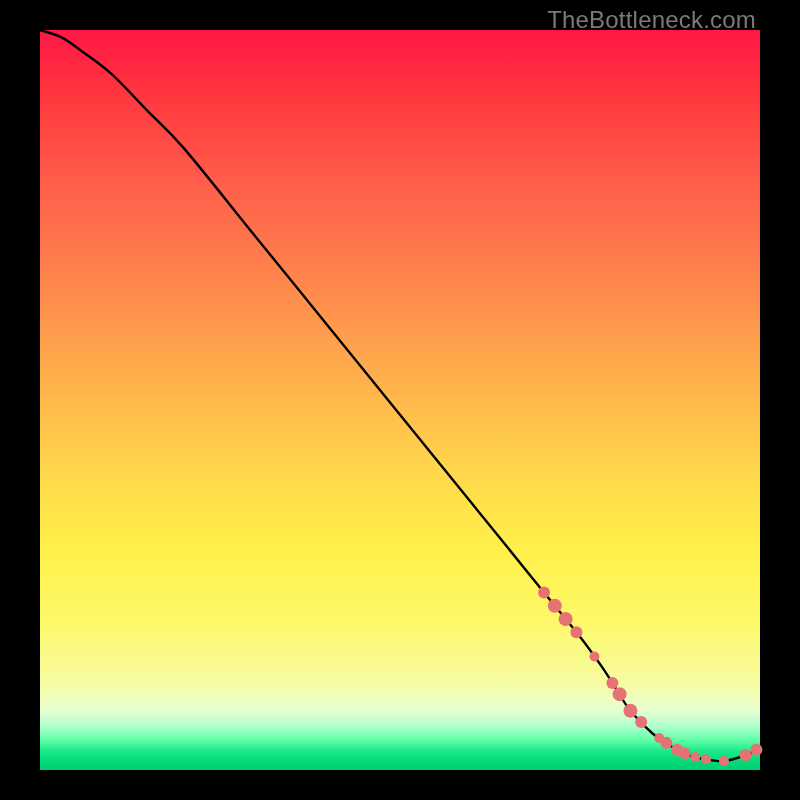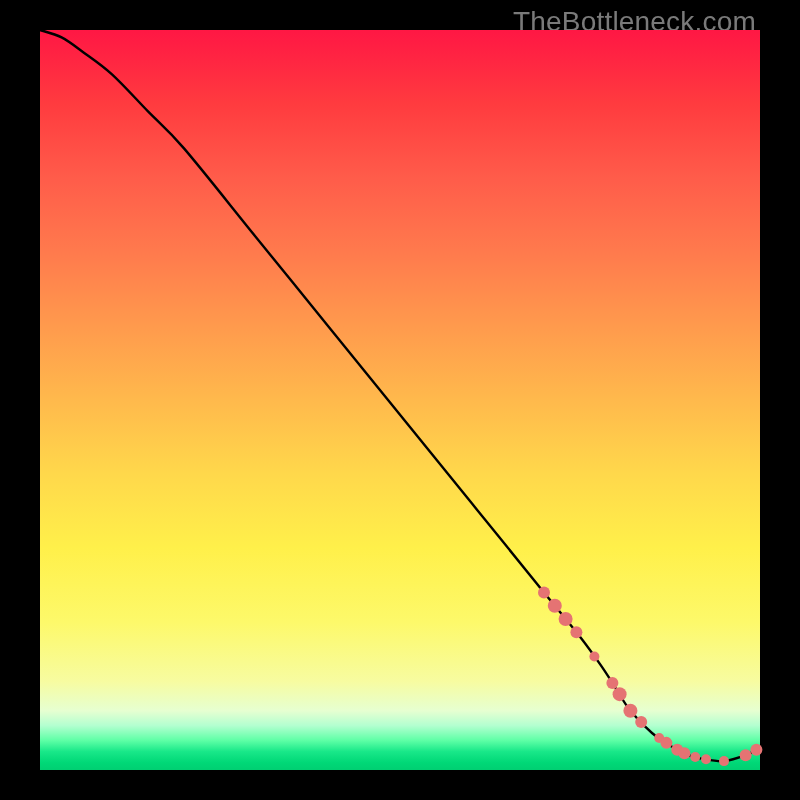--- a/index.html
+++ b/index.html
@@ -42,21 +42,21 @@
       #19e889 97.5%,
       #00d877 99%,
       #00cf72 100%
     );
   }
   .watermark {
     position: absolute;
     top: 6px;
     right: 44px;
     color: #7a7a7a;
-    font-size: 28px;
+    font-size: 24px;
     font-weight: 500;
     letter-spacing: 0.2px;
     user-select: none;
   }
   svg.curve {
     position: absolute;
     left: 0;
     top: 0;
     width: 720px;
     height: 740px;

